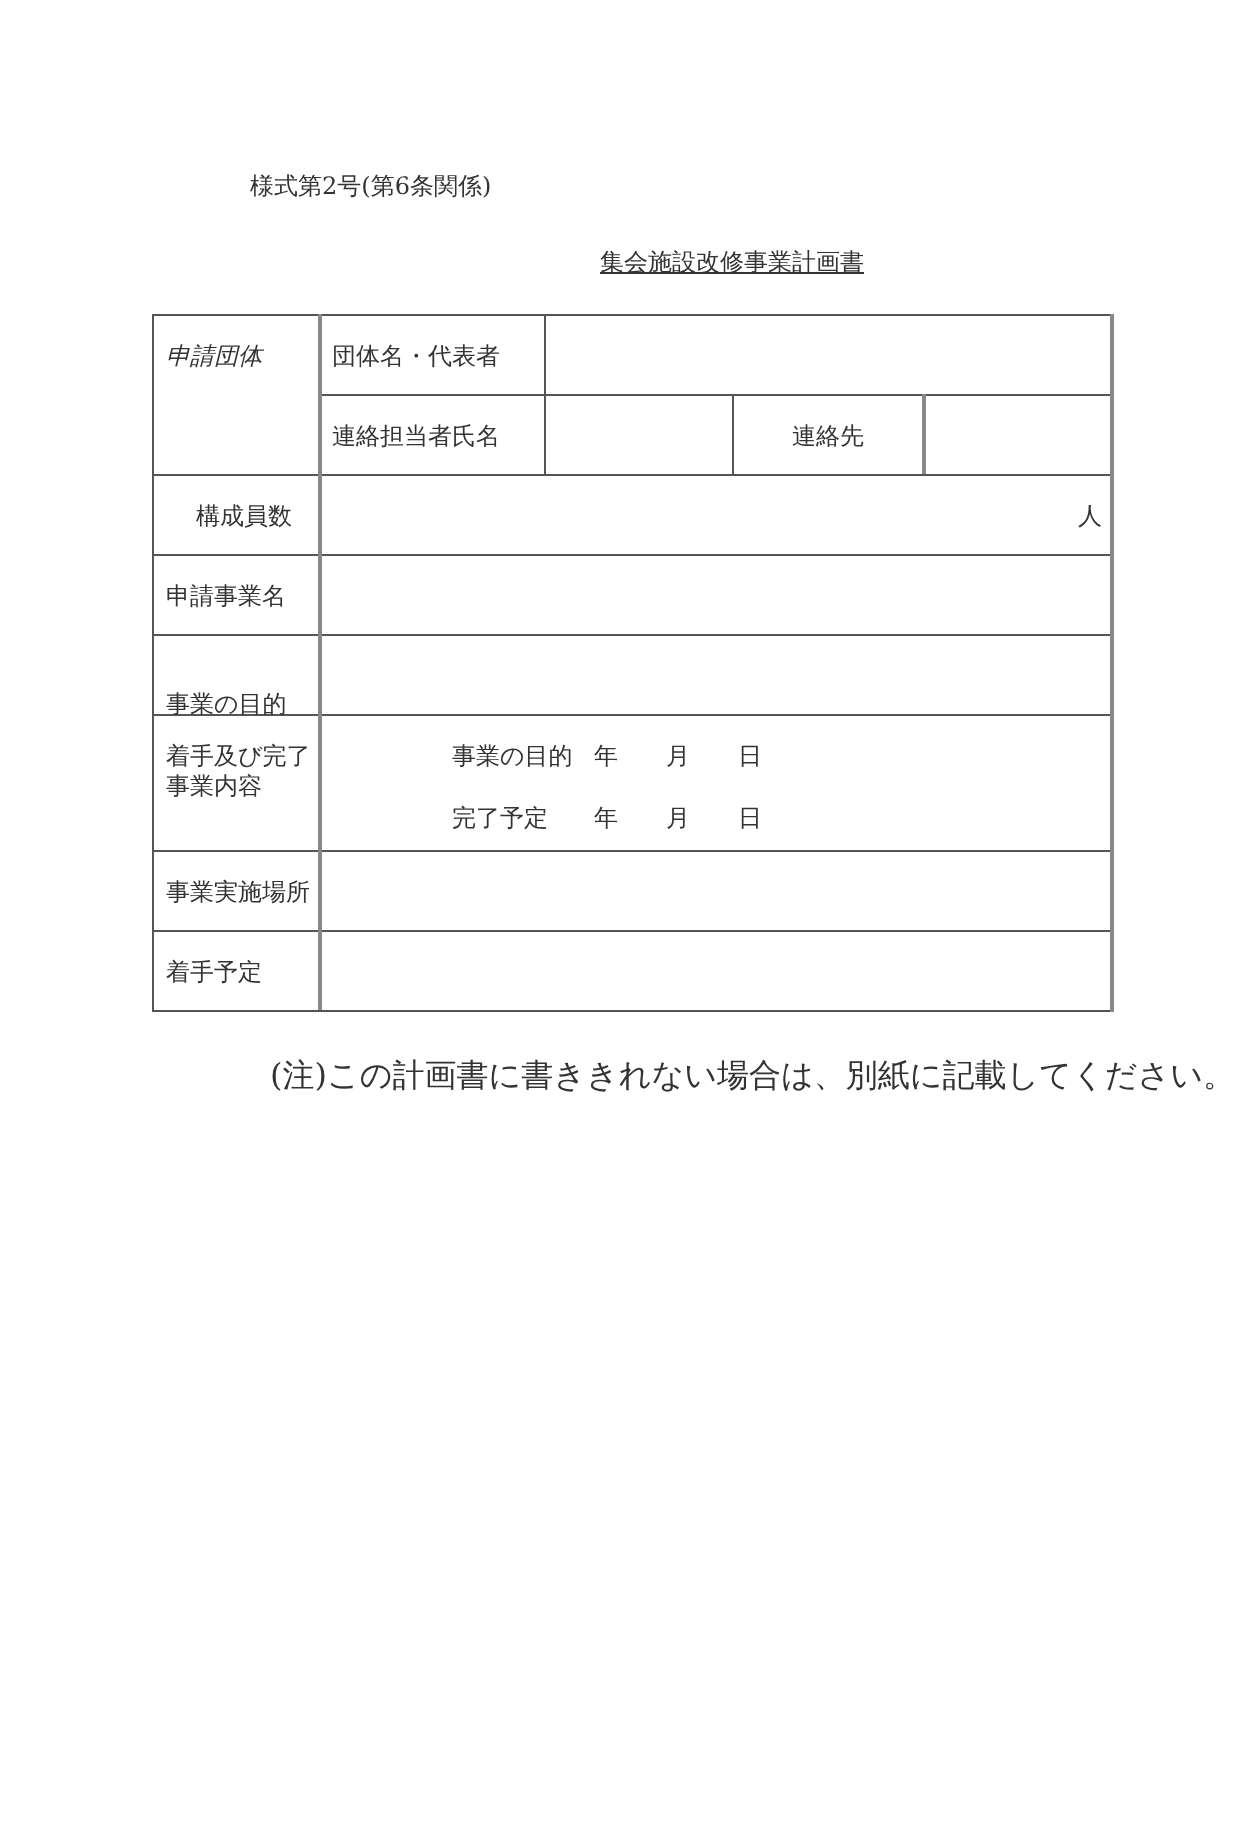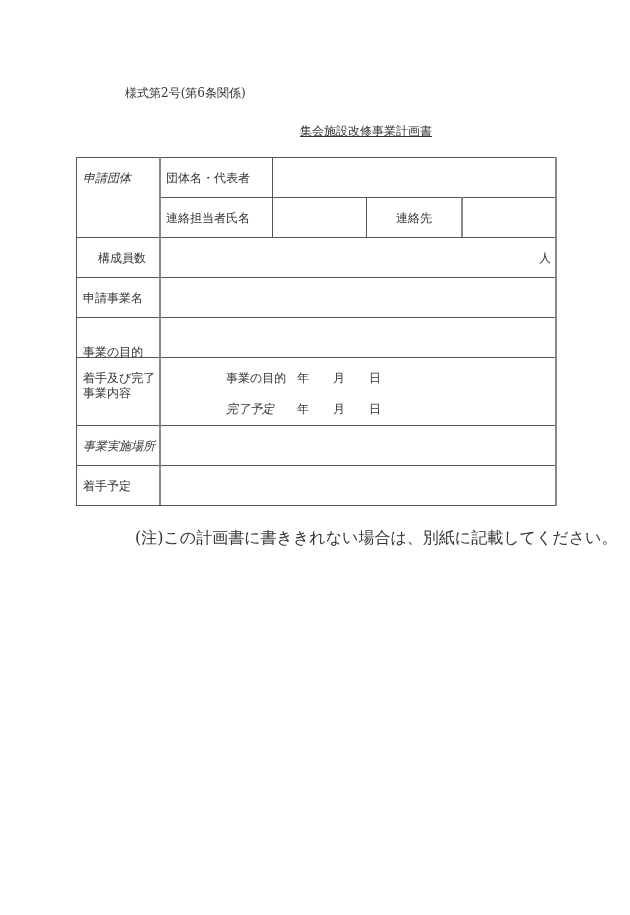--- a/index.html
+++ b/index.html
@@ -54,25 +54,25 @@
 
   <div class="cell-text" style="left:83px; top:344px;">事業の目的</div>
   <div class="fill-area" style="left:162px; top:318px; width:393px; height:39px;"></div>
 
   <div class="cell-text" style="left:83px; top:370px;">着手及び完了</div>
   <div class="cell-text" style="left:83px; top:385px;">事業内容</div>
   <div class="cell-text" style="left:226px; top:370px;">事業の目的</div>
   <div class="cell-text" style="left:297px; top:370px;">年</div>
   <div class="cell-text" style="left:333px; top:370px;">月</div>
   <div class="cell-text" style="left:369px; top:370px;">日</div>
-  <div class="cell-text" style="left:226px; top:401px;font-style:italic;">完了予定</div>
+  <div class="cell-text" style="left:226px; top:401px;">完了予定</div>
   <div class="cell-text" style="left:297px; top:401px;">年</div>
   <div class="cell-text" style="left:333px; top:401px;">月</div>
   <div class="cell-text" style="left:369px; top:401px;">日</div>
 
-  <div class="cell-text" style="left:83px; top:438px;font-style:italic;">事業実施場所</div>
+  <div class="cell-text" style="left:83px; top:438px;">事業実施場所</div>
   <div class="fill-area" style="left:162px; top:426px; width:393px; height:39px;"></div>
 
   <div class="cell-text" style="left:83px; top:478px;">着手予定</div>
   <div class="fill-area" style="left:162px; top:466px; width:393px; height:39px;"></div>
 </div>
 
 <div class="abs" style="left:87px; top:528px; font-size:16px;">(注)この計画書に書ききれない場合は、別紙に記載してください。</div>
 
 </body></html>

